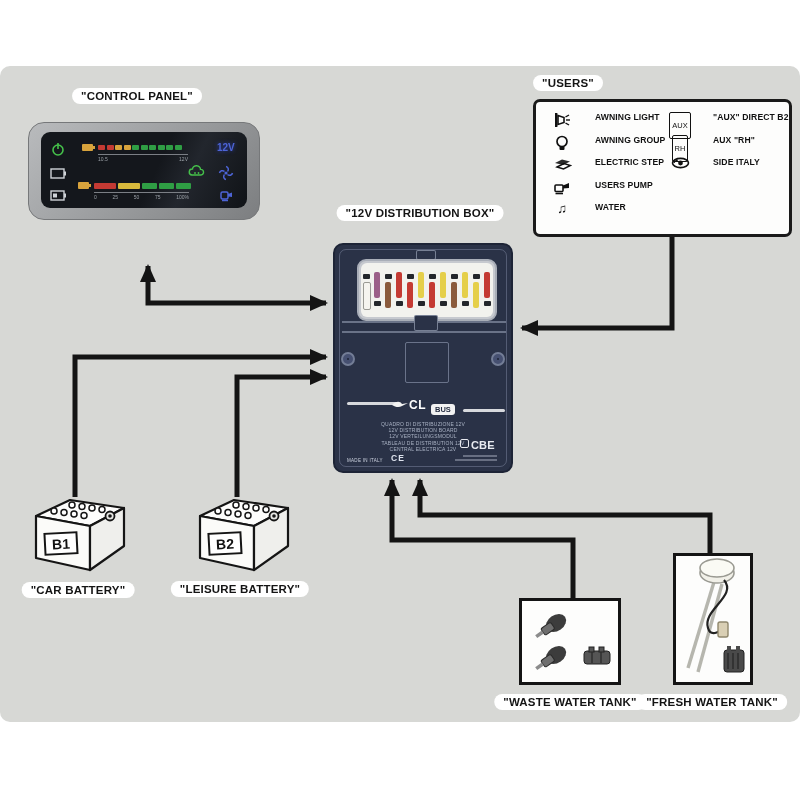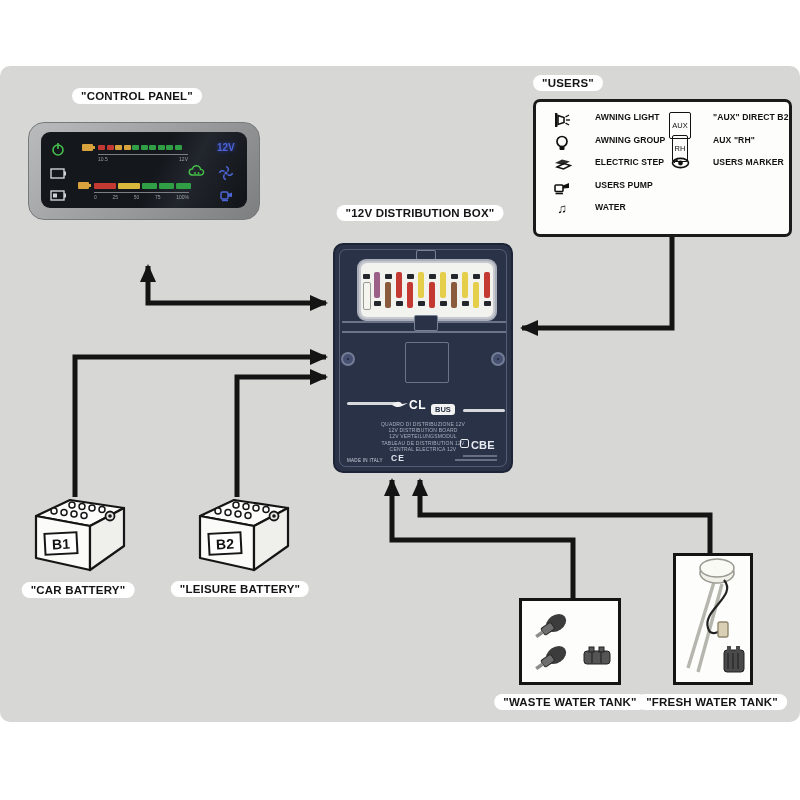--- a/index.html
+++ b/index.html
@@ -217,21 +217,21 @@
         <span class="ulabel">AUX "RH"</span>
       </div>
       <div class="urow">
         <span class="uicon">
             <svg width="19" height="12" viewBox="0 0 19 12">
           <ellipse cx="9.5" cy="6" rx="8" ry="4.6" fill="none" stroke="#111" stroke-width="1.6"></ellipse>
           <circle cx="9.5" cy="6" r="2.4" fill="#111"></circle>
           <path d="M3,6 a6.5,3.6 0 0 1 4,-3" fill="none" stroke="#111" stroke-width="1.2"></path>
         </svg>
           </span>
-        <span class="ulabel">USERS MARKER</span>
+        <span class="ulabel">SIDE ITALY</span>
       </div>
     </div>
   </div>
 
   <div class="dbox">
     <div class="dtab" style="left:81px;top:5px;width:18px;height:8px;"></div>
     <div class="fuse-frame">
       <div class="fuse-panel" id="fuse-row">
           <div class="fusewrap lo">
             <div class="fuse" style="background: rgb(245, 244, 239); border: 1px solid rgb(154, 154, 148);"></div>

